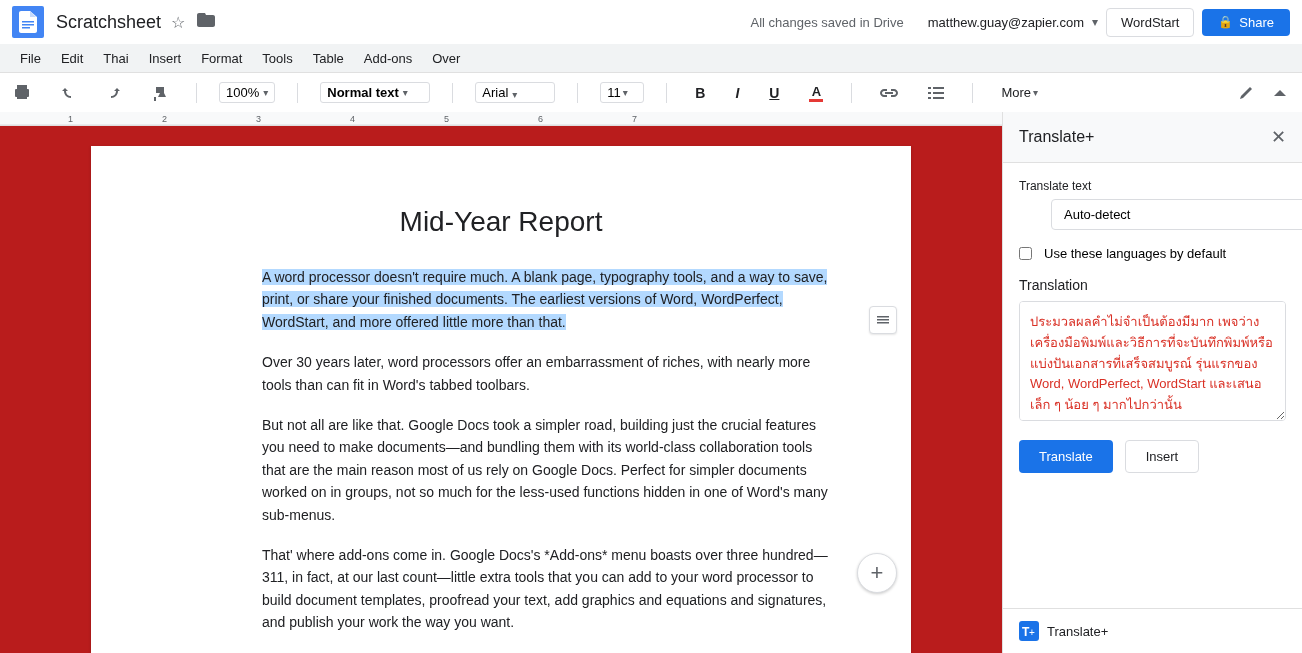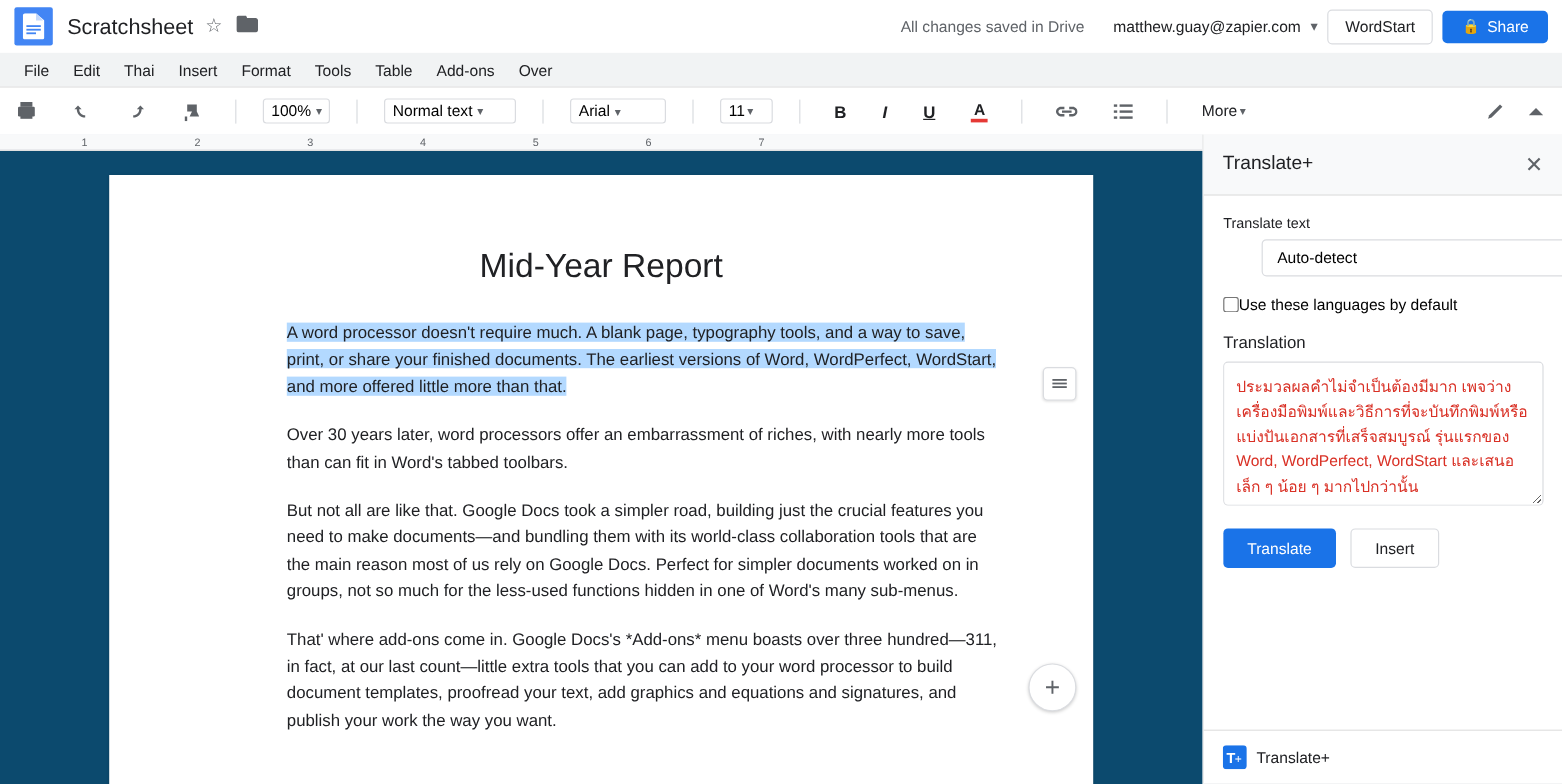--- a/index.html
+++ b/index.html
@@ -34,47 +34,47 @@
     #sidebar { width: 300px; background: #fff; border-left: 1px solid #e0e0e0; display: flex; flex-direction: column; flex-shrink: 0; }
     #sidebar-header { background: #f8f9fa; padding: 14px 16px; display: flex; align-items: center; justify-content: space-between; border-bottom: 1px solid #e0e0e0; }
     #sidebar-title { font-size: 16px; font-weight: 500; color: #202124; }
     #sidebar-close { cursor: pointer; color: #5f6368; font-size: 18px; border: none; background: transparent; }
     #sidebar-content { padding: 16px; flex: 1; overflow-y: auto; }
     .sidebar-label { font-size: 12px; color: #202124; font-weight: 500; margin-bottom: 6px; }
     .sidebar-row { display: flex; gap: 16px; margin-bottom: 16px; }
     .sidebar-field { flex: 1; }
     .sidebar-select { width: 100%; padding: 6px 8px; border: 1px solid #dadce0; border-radius: 4px; font-size: 13px; background: #fff; cursor: pointer; margin-left: 32px; }
     #bridge-field { margin-bottom: 16px; }
-    #use-default-row { display: flex; align-items: center; gap: 0; margin-bottom: 16px; }
+    #use-default-row { display: flex; align-items: center; gap: 12px; margin-bottom: 16px; }
     #use-default-checkbox { cursor: pointer; }
     #translation-label { font-size: 14px; font-weight: 500; color: #202124; margin-bottom: 8px; }
     #translation-box { width: 100%; min-height: 120px; border: 1px solid #dadce0; border-radius: 4px; padding: 10px; font-size: 13px; color: #d93025; line-height: 1.6; resize: vertical; font-family: Arial, sans-serif; }
     #sidebar-actions { display: flex; gap: 12px; margin-top: 16px; }
     #translate-btn { padding: 8px 20px; background: #1a73e8; color: #fff; border: none; border-radius: 4px; font-size: 13px; cursor: pointer; }
     #insert-btn { padding: 8px 20px; background: #fff; color: #202124; border: 1px solid #dadce0; border-radius: 4px; font-size: 13px; cursor: pointer; }
     #sidebar-footer { padding: 12px 16px; border-top: 1px solid #e0e0e0; display: flex; align-items: center; gap: 8px; }
     #addon-icon { width: 20px; height: 20px; }
     #addon-name { font-size: 13px; color: #202124; }
 
     
     .doc-title { text-align: center; font-size: 28px; font-weight: 400; margin-bottom: 28px; color: #202124; font-family: Arial, sans-serif; }
     .doc-para { font-size: 14px; line-height: 1.6; color: #202124; margin-bottom: 18px; font-family: Arial, sans-serif; }
-    .doc-indent { margin-left: 68px; }
+    .doc-indent { margin-left: 91px; }
     .text-selected { background: #b3d9ff; }
 
     
     #scroll-handle { position: absolute; right: 14px; top: 160px; width: 28px; height: 28px; background: #fff; border: 1px solid #dadce0; border-radius: 4px; display: flex; align-items: center; justify-content: center; cursor: pointer; box-shadow: 0 1px 2px rgba(0,0,0,0.1); }
 
     
     #plus-btn { position: absolute; right: 14px; bottom: 40px; width: 40px; height: 40px; background: #fff; border: 1px solid #dadce0; border-radius: 50%; display: flex; align-items: center; justify-content: center; cursor: pointer; box-shadow: 0 1px 3px rgba(0,0,0,0.2); font-size: 22px; color: #5f6368; }
 
     
     #layout { display: flex; flex-direction: column; height: 653px; width: 1302px; }
     #content-area { display: flex; flex: 1; overflow: hidden; }
-    #doc-scroll { flex: 1; overflow-y: auto; background: #0c4a6e; display: flex; justify-content: center; padding: 20px 20px; }
+    #doc-scroll { flex: 1; overflow-y: auto; background: #b91c1c; display: flex; justify-content: center; padding: 20px 20px; }
     #page-wrapper { position: relative; }
   </style>
 </head>
 <body>
 
 <div id="layout">
 
   <div id="title-bar">
     <div id="app-icon">
       <svg width="18" height="22" viewBox="0 0 18 22">
@@ -140,21 +140,21 @@
           <path d="M2 12h2v4H2zM4 2h8v6H4zM8 8h4l2 4H6z"></path>
         </svg>
     </button>
     <div class="toolbar-separator"></div>
     <div style="display:flex;align-items:center;border:1px solid #dadce0;border-radius:3px;padding:2px 6px;">
       <span style="font-size:13px;">100%</span>
       <span style="font-size:10px;color:#5f6368;margin-left:4px;">▾</span>
     </div>
     <div class="toolbar-separator"></div>
     <div style="display:flex;align-items:center;border:1px solid #dadce0;border-radius:3px;padding:2px 6px;min-width:110px;">
-      <span style="font-size:13px;">Normal text</span>
+      <span style="font-size:13px;font-weight:bold;">Normal text</span>
       <span style="font-size:10px;color:#5f6368;margin-left:4px;">▾</span>
     </div>
     <div class="toolbar-separator"></div>
     <div style="display:flex;align-items:flex-end;border:1px solid #dadce0;border-radius:3px;padding:2px 6px;min-width:80px;">
       <span style="font-size:13px;">Arial</span>
       <span style="font-size:10px;color:#5f6368;margin-left:4px;">▾</span>
     </div>
     <div class="toolbar-separator"></div>
     <div style="display:flex;align-items:center;border:1px solid #dadce0;border-radius:3px;padding:2px 6px;min-width:44px;">
       <span style="font-size:13px;">11</span>

